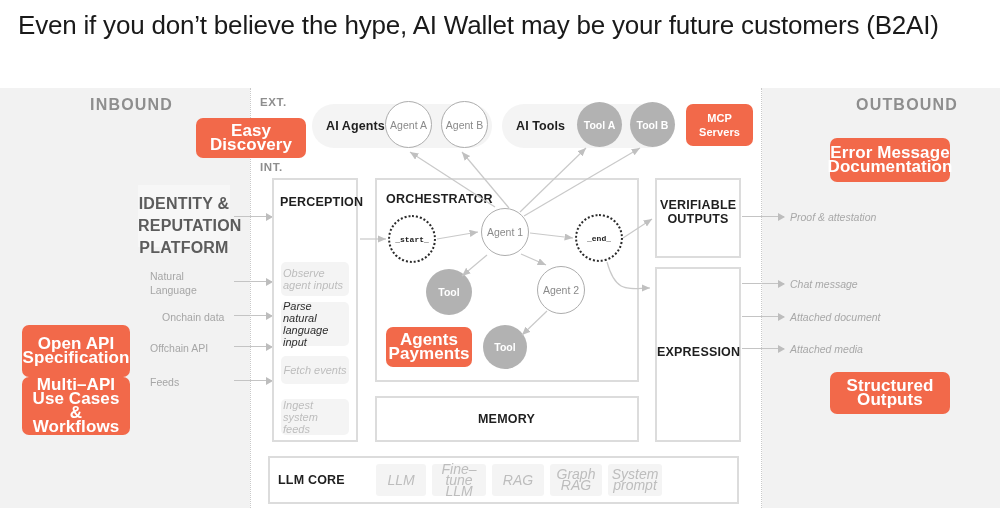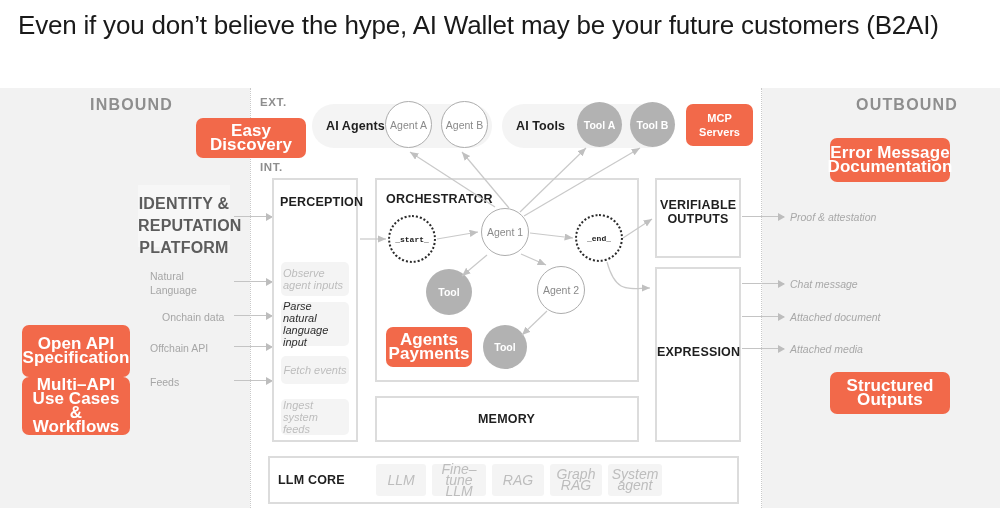--- a/index.html
+++ b/index.html
@@ -254,21 +254,21 @@
 
   <div class="ibox box-expr"></div>
   <div class="ibox-title t-expr">EXPRESSION</div>
 
   <div class="ibox box-llm"></div>
   <div class="ibox-title t-llm">LLM CORE</div>
   <div class="lsub ls1">LLM</div>
   <div class="lsub ls2">Fine–tune LLM</div>
   <div class="lsub ls3">RAG</div>
   <div class="lsub ls4">Graph RAG</div>
-  <div class="lsub ls5">System agent</div>
+  <div class="lsub ls5">System prompt</div>
 
   <div class="oblabel ob-proof">Proof &amp; attestation</div>
   <div class="oblabel ob-chat">Chat message</div>
   <div class="oblabel ob-doc">Attached document</div>
   <div class="oblabel ob-media">Attached media</div>
 
   <div class="chip chip-error">Error Message Documentation</div>
   <div class="chip chip-struct">Structured Outputs</div>
 
   <div class="arrow" style="left:742px;top:216px;width:42px;"></div>

